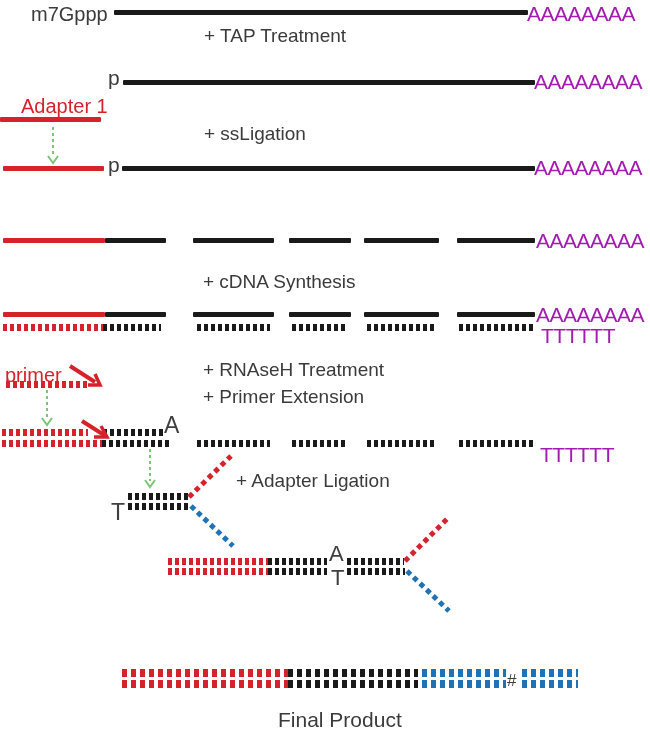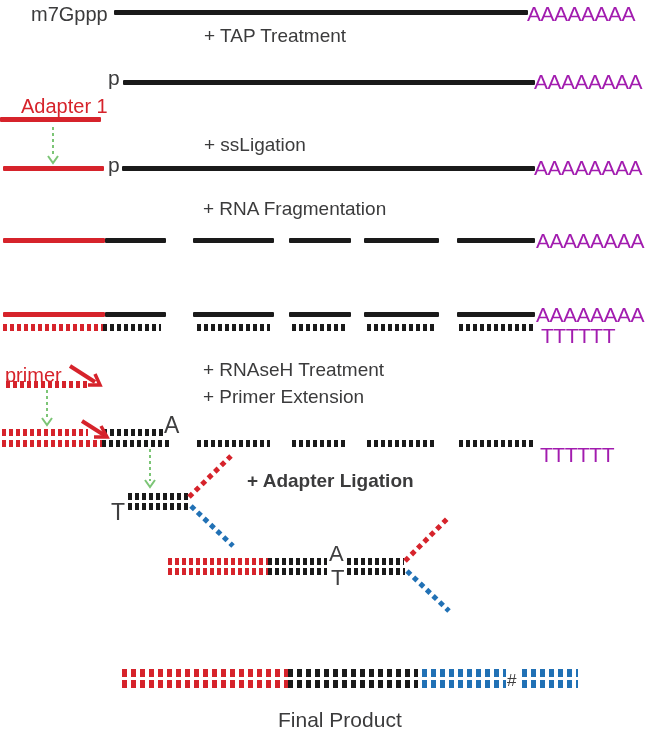--- a/index.html
+++ b/index.html
@@ -35,37 +35,37 @@
 
   <span class="lbl" style="left:204px;top:25px;">+ TAP Treatment</span>
 
   <span class="lbl" style="left:108px;top:66px;font-size:21px;">p</span>
   <div class="ln" style="left:123px;top:80px;width:412px;"></div>
   <span class="seq" style="left:534px;top:70px;">AAAAAAAA</span>
 
   <span class="redlbl" style="left:10px;top:95px;margin-left:11px;">Adapter 1</span>
   <div class="ln red" style="left:0px;top:117px;width:101px;"></div>
 
-  <span class="lbl" style="left:204px;top:123px;margin-top:11px;">+ ssLigation</span>
+  <span class="lbl" style="left:204px;top:123px;">+ ssLigation</span>
 
   <div class="ln red" style="left:3px;top:166px;width:101px;"></div>
   <span class="lbl" style="left:108px;top:153px;font-size:21px;">p</span>
   <div class="ln" style="left:122px;top:166px;width:413px;"></div>
   <span class="seq" style="left:534px;top:156px;">AAAAAAAA</span>
 
-  <span class="lbl" style="left:203px;top:198px;">+ RNA Fragmentation</span>
 
   <div class="ln red" style="left:3px;top:238px;width:102px;"></div>
   <div class="ln" style="left:105px;top:238px;width:61px;"></div>
   <div class="ln" style="left:193px;top:238px;width:81px;"></div>
   <div class="ln" style="left:289px;top:238px;width:62px;"></div>
   <div class="ln" style="left:364px;top:238px;width:75px;"></div>
   <div class="ln" style="left:457px;top:238px;width:78px;"></div>
   <span class="seq" style="left:536px;top:229px;">AAAAAAAA</span>
 
+  <span class="lbl" style="left:203px;top:271px;">+ cDNA Synthesis</span>
 
   <div class="ln red" style="left:3px;top:312px;width:102px;"></div>
   <div class="ln" style="left:105px;top:312px;width:61px;"></div>
   <div class="ln" style="left:193px;top:312px;width:81px;"></div>
   <div class="ln" style="left:289px;top:312px;width:62px;"></div>
   <div class="ln" style="left:364px;top:312px;width:75px;"></div>
   <div class="ln" style="left:457px;top:312px;width:78px;"></div>
   <span class="seq" style="left:536px;top:303px;">AAAAAAAA</span>
   <div class="dr red" style="left:3px;top:324px;width:100px;"></div>
   <div class="dr blk" style="left:103px;top:324px;width:58px;"></div>
@@ -88,21 +88,21 @@
   <div class="dr blk" style="left:197px;top:440px;width:73px;"></div>
   <div class="dr blk" style="left:292px;top:440px;width:56px;"></div>
   <div class="dr blk" style="left:367px;top:440px;width:69px;"></div>
   <div class="dr blk" style="left:459px;top:440px;width:74px;"></div>
   <span class="seq" style="left:540px;top:443px;">TTTTTT</span>
 
   <span class="base" style="left:111px;top:499px;">T</span>
   <div class="dr blk" style="left:128px;top:493px;width:60px;"></div>
   <div class="dr blk" style="left:128px;top:503px;width:60px;"></div>
 
-  <span class="lbl" style="left:247px;top:470px;font-weight:bold;">+ Adapter Ligation</span>
+  <span class="lbl" style="left:236px;top:470px;">+ Adapter Ligation</span>
 
   <div class="dr red" style="left:168px;top:558px;width:100px;"></div>
   <div class="dr blk" style="left:268px;top:558px;width:59px;"></div>
   <span class="base" style="left:329px;top:541px;font-size:22px;">A</span>
   <div class="dr blk" style="left:347px;top:558px;width:57px;"></div>
   <div class="dr red" style="left:168px;top:568px;width:100px;"></div>
   <div class="dr blk" style="left:268px;top:568px;width:59px;"></div>
   <span class="base" style="left:331px;top:565px;font-size:22px;">T</span>
   <div class="dr blk" style="left:347px;top:568px;width:58px;"></div>
 

